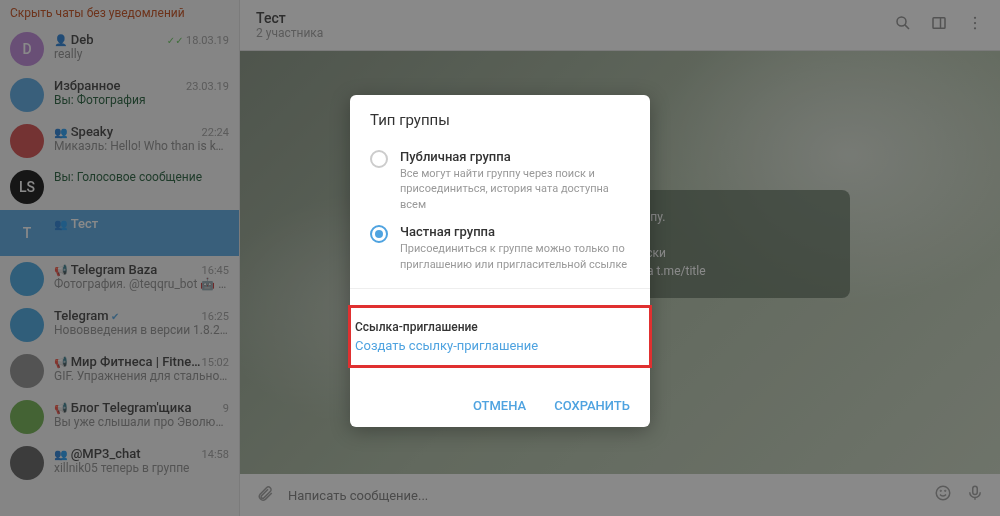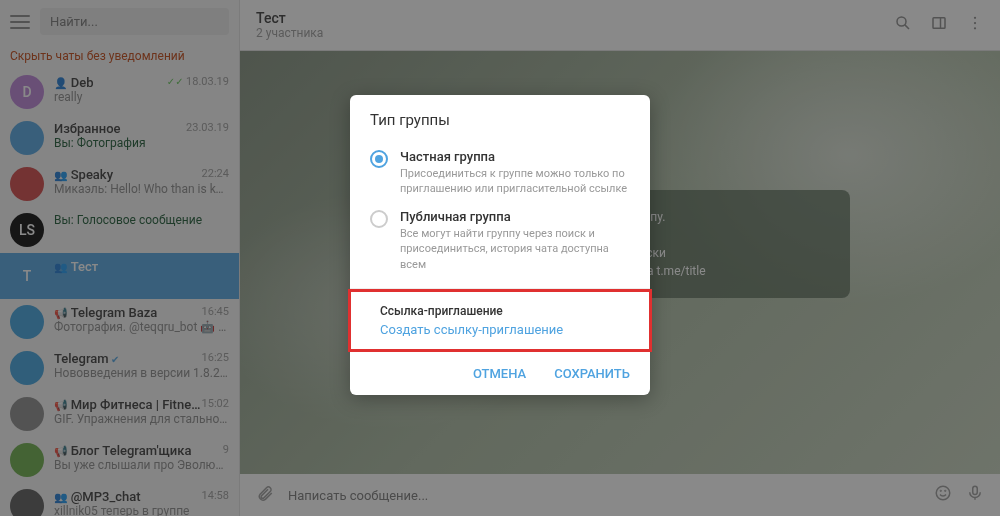--- a/index.html
+++ b/index.html
@@ -10,21 +10,21 @@
 .menu-icon{width:20px;height:14px;display:flex;flex-direction:column;justify-content:space-between;cursor:pointer}
 .menu-icon span{height:2px;background:#888;border-radius:1px}
 .search-input{flex:1;border:none;background:#e8e8e8;border-radius:4px;padding:6px 10px;font-size:13px;color:#888;outline:none}
 .section-label{font-size:12px;color:#c2410c;padding:6px 10px;font-weight:400}
 .chat-list{flex:1;overflow:hidden}
 .chat-item{display:flex;padding:6px 10px;gap:10px;cursor:pointer;position:relative}
 .chat-item.active{background:#4fa3e0}
 .chat-item.active .chat-name,.chat-item.active .chat-time,.chat-item.active .chat-preview{color:#fff}
 .avatar{width:34px;height:34px;border-radius:50%;flex-shrink:0;display:flex;align-items:center;justify-content:center;color:#fff;font-size:14px;font-weight:500}
 .chat-info{flex:1;min-width:0}
-.chat-top{display:flex;justify-content:space-between;align-items:flex-start}
+.chat-top{display:flex;justify-content:space-between;align-items:flex-end}
 .chat-name{font-size:13px;font-weight:500;color:#333;white-space:nowrap;overflow:hidden;text-overflow:ellipsis}
 .chat-time{font-size:11px;color:#999;white-space:nowrap}
 .chat-preview{font-size:12px;color:#888;white-space:nowrap;overflow:hidden;text-overflow:ellipsis}
 .chat-preview.you{color:#14532d}
 .checks{color:#5dc452;font-size:10px}
 .main{flex:1;display:flex;flex-direction:column;background:linear-gradient(135deg,#7a8876 0%,#a8b89f 50%,#c5d1bc 100%);position:relative}
 .main::before{content:"";position:absolute;inset:0;background:radial-gradient(ellipse 200px 150px at 80% 30%,rgba(255,255,255,0.5),transparent),radial-gradient(ellipse 180px 120px at 20% 60%,rgba(255,255,255,0.3),transparent)}
 .header{display:flex;align-items:center;padding:10px 16px;background:#fff;border-bottom:1px solid #e0e0e0;z-index:1}
 .header-title{flex:1}
 .header-name{font-size:14px;font-weight:500;color:#333}
@@ -39,42 +39,34 @@
 .dialog{position:absolute;top:95px;left:50%;transform:translateX(-50%);width:300px;background:#fff;border-radius:6px;box-shadow:0 4px 20px rgba(0,0,0,0.3);z-index:20}
 .dialog-header{padding:16px 20px 10px;font-size:15px;font-weight:400;color:#333}
 .radio-group{padding:4px 20px 10px}
 .radio-opt{display:flex;gap:12px;padding:6px 0}
 .radio-circle{width:18px;height:18px;border:2px solid #ccc;border-radius:50%;flex-shrink:0;margin-top:1px;position:relative}
 .radio-circle.checked{border-color:#4fa3e0}
 .radio-circle.checked::after{content:"";position:absolute;inset:3px;background:#4fa3e0;border-radius:50%}
 .radio-label{font-size:13px;color:#333;font-weight:500}
 .radio-desc{font-size:11px;color:#999;line-height:1.4;margin-top:2px}
 .divider{height:1px;background:#eee}
-.invite-section{padding:12px 29px;border:3px solid #e03030;margin:0 -2px}
+.invite-section{padding:12px 4px;border:3px solid #e03030;margin:16px -2px}
 .invite-title{font-size:12px;color:#333;font-weight:500;margin-bottom:4px}
 .invite-link{font-size:13px;color:#4fa3e0;cursor:pointer}
 .dialog-footer{display:flex;justify-content:flex-end;gap:28px;padding:14px 20px}
 .btn{font-size:13px;font-weight:500;color:#4fa3e0;cursor:pointer;background:none;border:none}
 .icon-svg{width:18px;height:18px}
 .prefix{font-size:11px;color:#888;margin-right:3px}
 .verified{color:#4fa3e0;font-size:10px}
 </style>
 </head>
 <body>
 
 <div class="app">
   <div class="sidebar">
-    <div class="top-bar">
-      <div class="menu-icon">
-          <span></span>
-          <span></span>
-          <span></span>
-        </div>
-      <input class="search-input" placeholder="Найти..." style="">
-    </div>
     <div class="section-label">Скрыть чаты без уведомлений</div>
     <div class="chat-list" id="chat-list">
         <div class="chat-item">
           <div class="avatar" style="background: rgb(184, 126, 214);">D</div>
           <div class="chat-info">
             <div class="chat-top">
               <div class="chat-name"><span class="prefix">👤</span>Deb</div>
               <div class="chat-time"><span class="checks">✓✓ </span>18.03.19</div>
             </div>
             <div class="chat-preview">really</div>
@@ -218,33 +210,33 @@
     </div>
   </div>
 </div>
 
 <div class="overlay"></div>
 
 <div class="dialog">
   <div class="dialog-header">Тип группы</div>
   <div class="radio-group" id="radio-group">
       <div class="radio-opt">
+        <div class="radio-circle"></div>
+        <div>
+          <div class="radio-label">Публичная группа</div>
+          <div class="radio-desc">Все могут найти группу через поиск и присоединиться, история чата доступна всем</div>
+        </div>
+      </div>
+      <div class="radio-opt">
         <div class="radio-circle checked"></div>
         <div>
           <div class="radio-label">Частная группа</div>
           <div class="radio-desc">Присоединиться к группе можно только по приглашению или пригласительной ссылке</div>
         </div>
       </div>
-      <div class="radio-opt">
-        <div class="radio-circle"></div>
-        <div>
-          <div class="radio-label">Публичная группа</div>
-          <div class="radio-desc">Все могут найти группу через поиск и присоединиться, история чата доступна всем</div>
-        </div>
-      </div>
     </div>
   <div class="divider"></div>
   <div class="invite-section">
     <div class="invite-title">Ссылка-приглашение</div>
     <div class="invite-link">Создать ссылку-приглашение</div>
   </div>
   <div class="dialog-footer">
     <button class="btn">ОТМЕНА</button>
     <button class="btn">СОХРАНИТЬ</button>
   </div>

